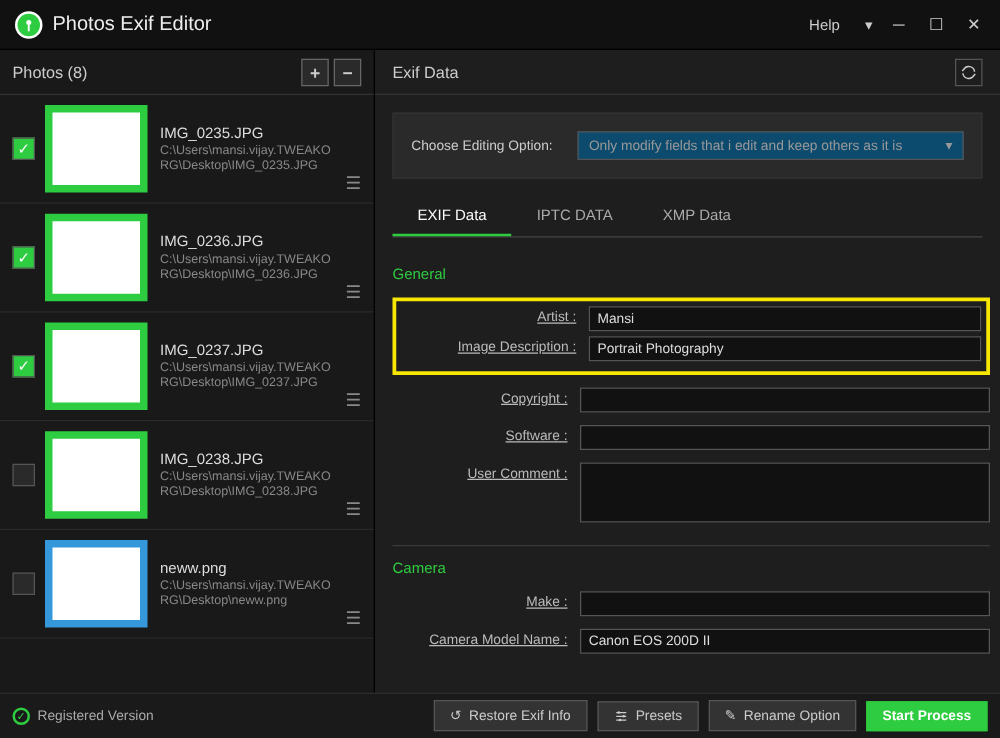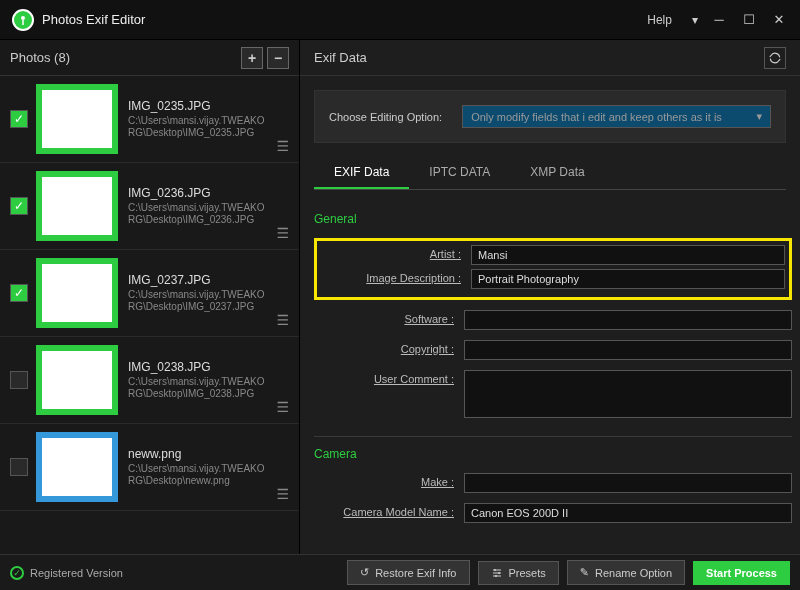--- a/index.html
+++ b/index.html
@@ -1,19 +1,19 @@
 <!DOCTYPE html>
 <html><head>
 <meta charset="utf-8">
 <style>
 * { margin: 0; padding: 0; box-sizing: border-box; font-family: "Segoe UI", Arial, sans-serif; }
 body { width: 800px; height: 590px; background: #1a1a1a; color: #ccc; overflow: hidden; font-size: 12px; }
 .titlebar { height: 40px; background: #111; display: flex; align-items: center; padding: 0 6px 0 12px; border-bottom: 1px solid #000; }
 .logo { width: 22px; height: 22px; background: #2ecc40; border-radius: 50%; display: flex; align-items: center; justify-content: center; margin-right: 8px; color:#fff; font-weight:bold; font-size:11px; border:2px solid #fff; }
-.app-title { font-size: 13px; color: #eee; flex: 1; }
+.app-title { font-size: 16px; color: #eee; flex: 1; }
 .help { font-size: 12px; color: #ccc; margin-right: 6px; cursor: pointer; display:flex; align-items:center; gap:20px;}
 .winbtn { width: 30px; height: 30px; display: flex; align-items: center; justify-content: center; color: #ccc; cursor: pointer; font-size:13px; }
 .maincols { display: flex; height: 514px; }
 .leftpanel { width: 300px; background: #191919; display: flex; flex-direction: column; border-right: 1px solid #000; }
 .photos-header { height: 36px; display: flex; align-items: center; padding: 0 10px; border-bottom: 1px solid #333; }
 .photos-title { flex: 1; font-size: 13px; }
 .sqbtn { width: 22px; height: 22px; border: 1px solid #666; background: #2a2a2a; color: #ccc; display: flex; align-items: center; justify-content: center; margin-left: 4px; cursor: pointer; font-size:14px; font-weight:bold; }
 .photolist { flex: 1; overflow: hidden; }
 .photorow { display: flex; align-items: center; padding: 8px 10px; border-bottom: 1px solid #2a2a2a; }
 .chk { width: 18px; height: 18px; border: 1px solid #555; background: #2a2a2a; margin-right: 8px; display:flex; align-items:center; justify-content:center; }
@@ -170,25 +170,25 @@
           <div class="flabel">Artist :</div>
           <input class="finput" value="Mansi" style="">
         </div>
         <div class="formrow">
           <div class="flabel">Image Description :</div>
           <input class="finput" value="Portrait Photography" style="">
         </div>
       </div>
 
       <div class="formrow">
+        <div class="flabel">Copyright :</div>
+        <input class="finput" value="" style="">
+      </div>
+      <div class="formrow">
         <div class="flabel">Software :</div>
-        <input class="finput" value="" style="">
-      </div>
-      <div class="formrow">
-        <div class="flabel">Copyright :</div>
         <input class="finput" value="" style="">
       </div>
       <div class="formrow">
         <div class="flabel">User Comment :</div>
         <textarea class="ftextarea" style=""></textarea>
       </div>
 
       <hr class="divider">
 
       <div class="section-title">Camera</div>

